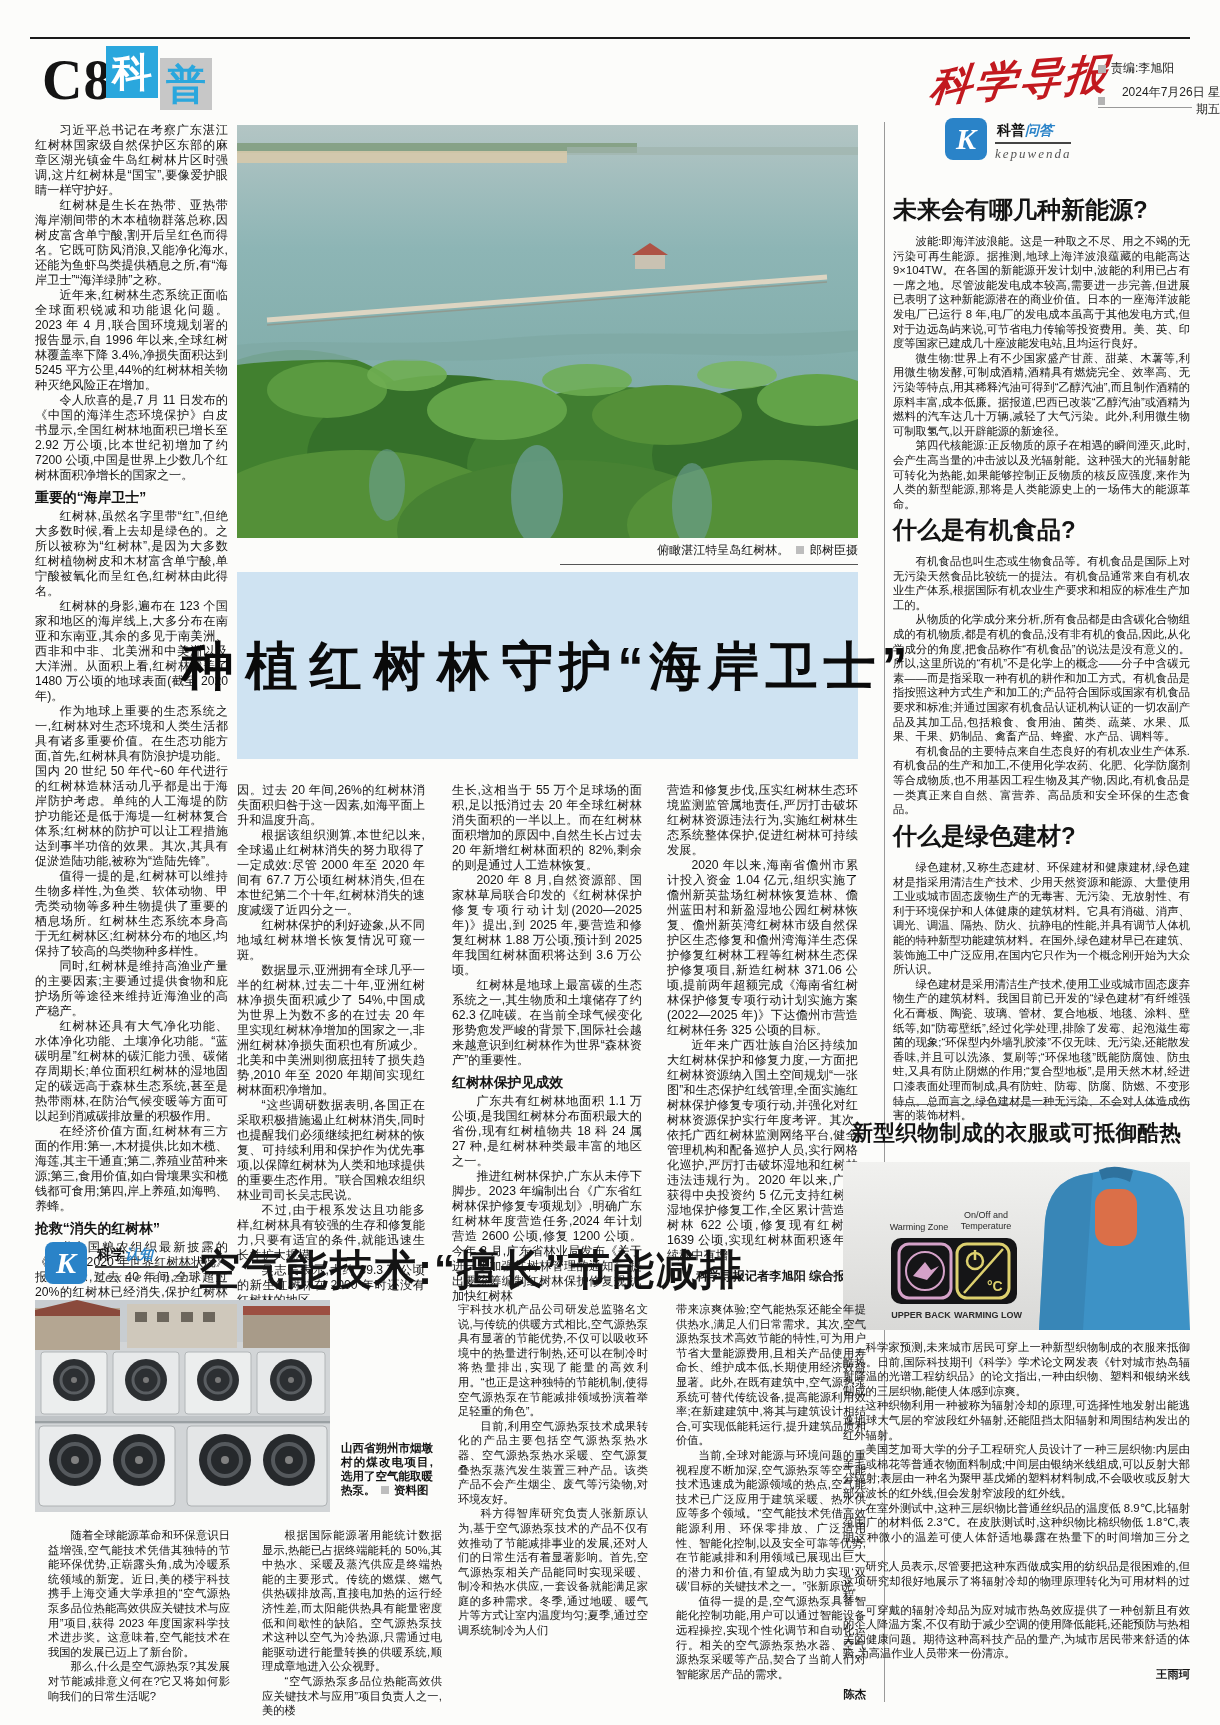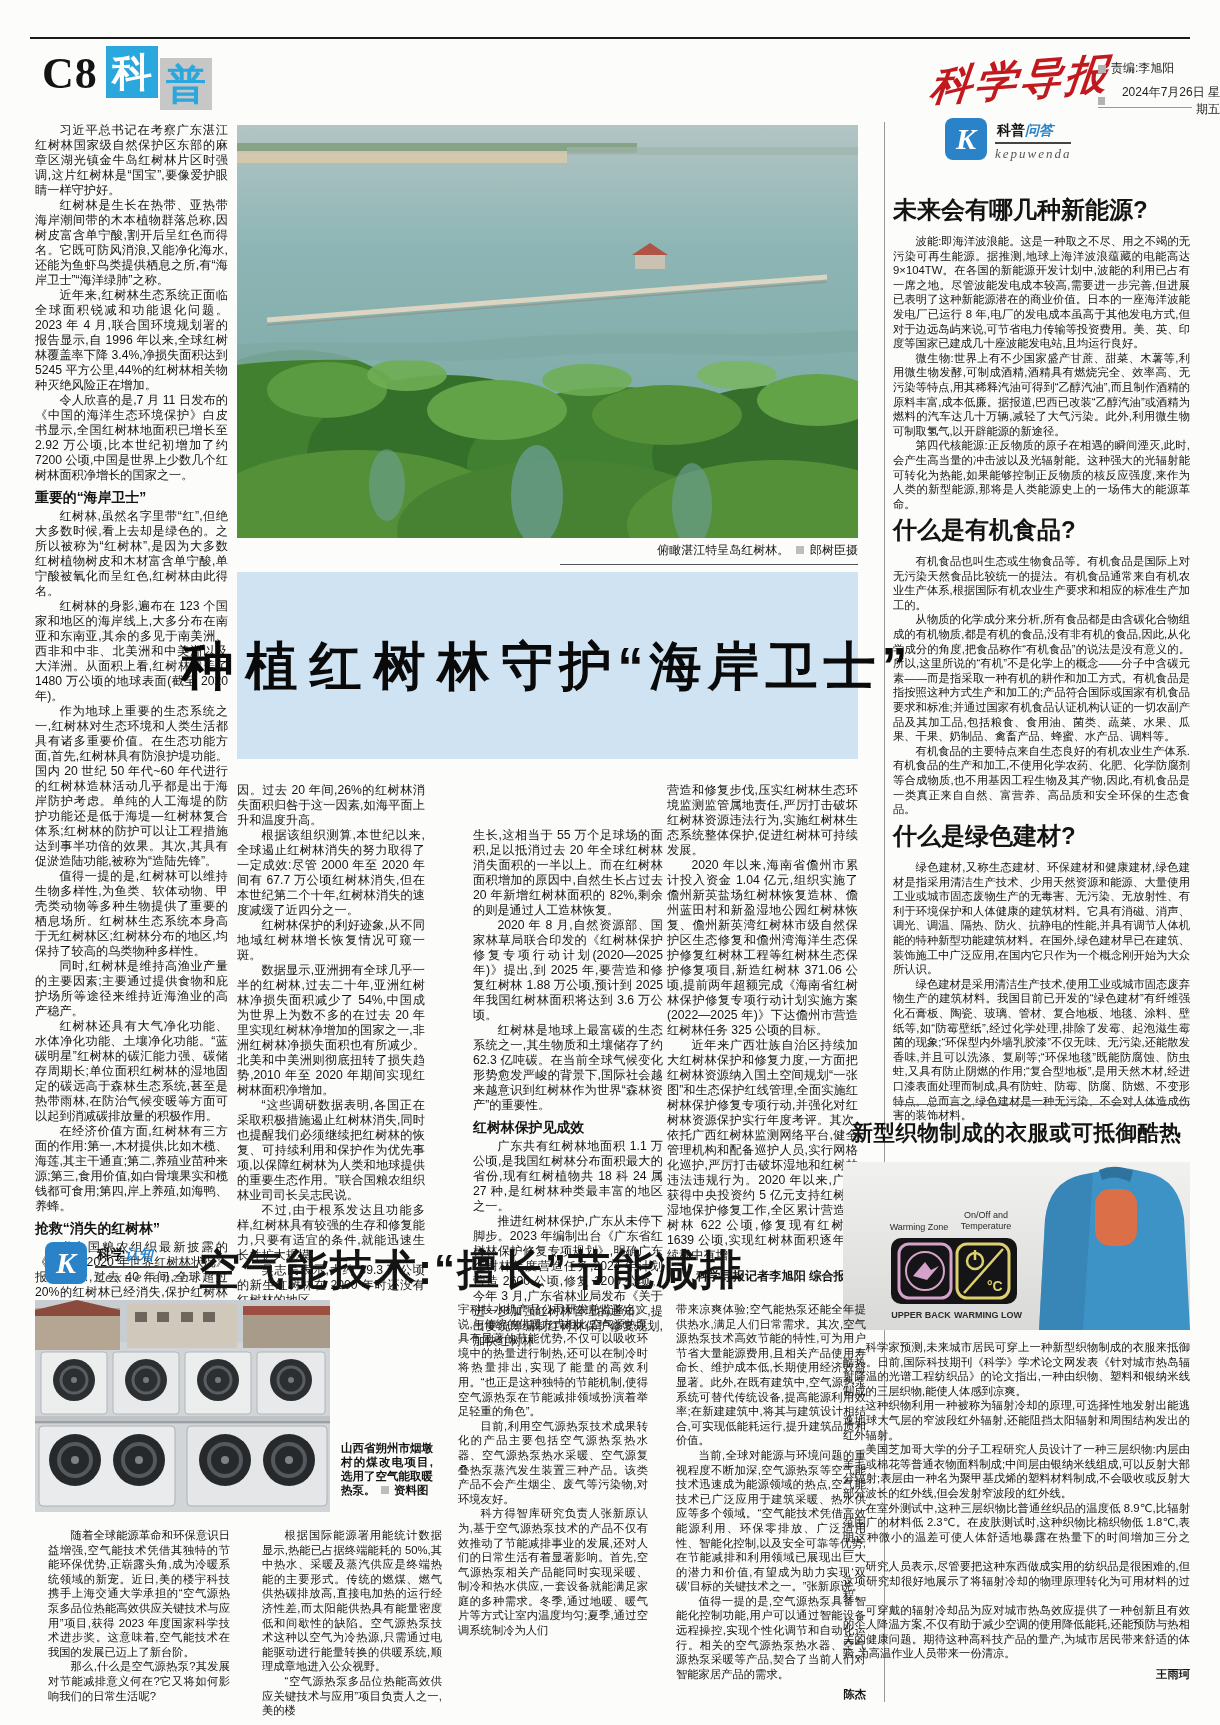--- a/index.html
+++ b/index.html
@@ -2,21 +2,21 @@
 <html><head>
 <meta charset="utf-8">
 <style>
   html,body{margin:0;padding:0;background:#d8d8d4;}
   .page{position:relative;width:1220px;height:1725px;background:#fcfcfa;margin:0 auto;
         font-family:"Liberation Sans","DejaVu Sans",sans-serif;color:#141414;overflow:hidden;}
   .abs{position:absolute;}
   .rule{position:absolute;background:#1a1a1a;}
   .rule-gray{position:absolute;background:#999;}
   
-  .pageno{font-family:"Liberation Serif","DejaVu Serif",serif;font-weight:bold;font-size:44px;letter-spacing:1px;}
+  .pageno{font-family:"Liberation Serif","DejaVu Serif",serif;font-weight:bold;font-size:56px;letter-spacing:1px;}
   .secblock{width:52px;height:52px;display:flex;align-items:center;justify-content:center;
             font-size:40px;font-weight:bold;}
   .sec1{background:#2aa7dd;color:#fff;}
   .sec2{background:#c7c7c7;color:#2aa7dd;}
   .masthead{font-family:"DejaVu Serif","Liberation Serif",serif;font-style:italic;font-weight:bold;
             color:#c2191f;font-size:42px;transform:rotate(-4deg) skewX(-10deg);letter-spacing:3px;}
   .hdinfo{font-size:12px;color:#222;display:flex;align-items:center;gap:5px;}
   .sq{display:inline-block;width:8px;height:8px;background:#b3b3b3;}
   
   .col{position:absolute;text-align:justify;}
@@ -137,21 +137,21 @@
 
   <div class="col main-body" style="left:237px;top:783px;width:188px;height:445px;">
       <div class="para cont">因。过去 20 年间,26%的红树林消失面积归咎于这一因素,如海平面上升和温度升高。</div>
       <div class="para">根据该组织测算,本世纪以来,全球遏止红树林消失的努力取得了一定成效:尽管 2000 年至 2020 年间有 67.7 万公顷红树林消失,但在本世纪第二个十年,红树林消失的速度减缓了近四分之一。</div>
       <div class="para">红树林保护的利好迹象,从不同地域红树林增长恢复情况可窥一斑。</div>
       <div class="para">数据显示,亚洲拥有全球几乎一半的红树林,过去二十年,亚洲红树林净损失面积减少了 54%,中国成为世界上为数不多的在过去 20 年里实现红树林净增加的国家之一,非洲红树林净损失面积也有所减少。北美和中美洲则彻底扭转了损失趋势,2010 年至 2020 年期间实现红树林面积净增加。</div>
       <div class="para">“这些调研数据表明,各国正在采取积极措施遏止红树林消失,同时也提醒我们必须继续把红树林的恢复、可持续利用和保护作为优先事项,以保障红树林为人类和地球提供的重要生态作用。”联合国粮农组织林业司司长吴志民说。</div>
       <div class="para">不过,由于根系发达且功能多样,红树林具有较强的生存和修复能力,只要有适宜的条件,就能迅速生长并扩大规模。</div>
       <div class="para">吴志民表示,大约 39.3 万公顷的新生红树林在 2000 年时还没有红树林的地区</div>
     </div>
-  <div class="col main-body" style="left:452px;top:828px;width:190px;height:445px;margin-left:21px;">
+  <div class="col main-body" style="left:452px;top:783px;width:190px;height:445px;">
       <div class="para cont">生长,这相当于 55 万个足球场的面积,足以抵消过去 20 年全球红树林消失面积的一半以上。而在红树林面积增加的原因中,自然生长占过去 20 年新增红树林面积的 82%,剩余的则是通过人工造林恢复。</div>
       <div class="para">2020 年 8 月,自然资源部、国家林草局联合印发的《红树林保护修复专项行动计划(2020—2025 年)》提出,到 2025 年,要营造和修复红树林 1.88 万公顷,预计到 2025 年我国红树林面积将达到 3.6 万公顷。</div>
       <div class="para">红树林是地球上最富碳的生态系统之一,其生物质和土壤储存了约 62.3 亿吨碳。在当前全球气候变化形势愈发严峻的背景下,国际社会越来越意识到红树林作为世界“森林资产”的重要性。</div>
       <div class="subhead">红树林保护见成效</div>
       <div class="para">广东共有红树林地面积 1.1 万公顷,是我国红树林分布面积最大的省份,现有红树植物共 18 科 24 属 27 种,是红树林种类最丰富的地区之一。</div>
       <div class="para">推进红树林保护,广东从未停下脚步。2023 年编制出台《广东省红树林保护修复专项规划》,明确广东红树林年度营造任务,2024 年计划营造 2600 公顷,修复 1200 公顷。今年 3 月,广东省林业局发布《关于进一步加强红树林管理的通知》,提出要统筹编制红树林保护修复规划,加快红树林</div>
     </div>
   <div class="col main-body" style="left:667px;top:783px;width:191px;height:445px;">
       <div class="para cont">营造和修复步伐,压实红树林生态环境监测监管属地责任,严厉打击破坏红树林资源违法行为,实施红树林生态系统整体保护,促进红树林可持续发展。</div>
       <div class="para">2020 年以来,海南省儋州市累计投入资金 1.04 亿元,组织实施了儋州新英盐场红树林恢复造林、儋州蓝田村和新盈湿地公园红树林恢复、儋州新英湾红树林市级自然保护区生态修复和儋州湾海洋生态保护修复红树林工程等红树林生态保护修复项目,新造红树林 371.06 公顷,提前两年超额完成《海南省红树林保护修复专项行动计划实施方案(2022—2025 年)》下达儋州市营造红树林任务 325 公顷的目标。</div>

